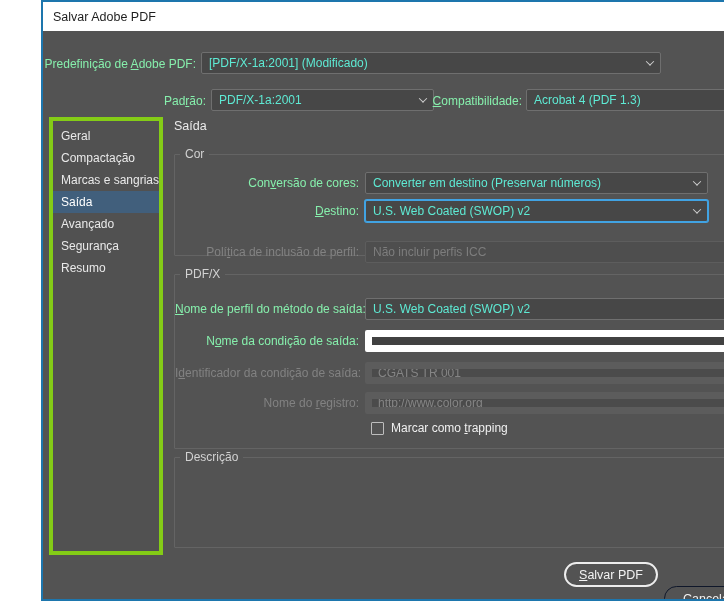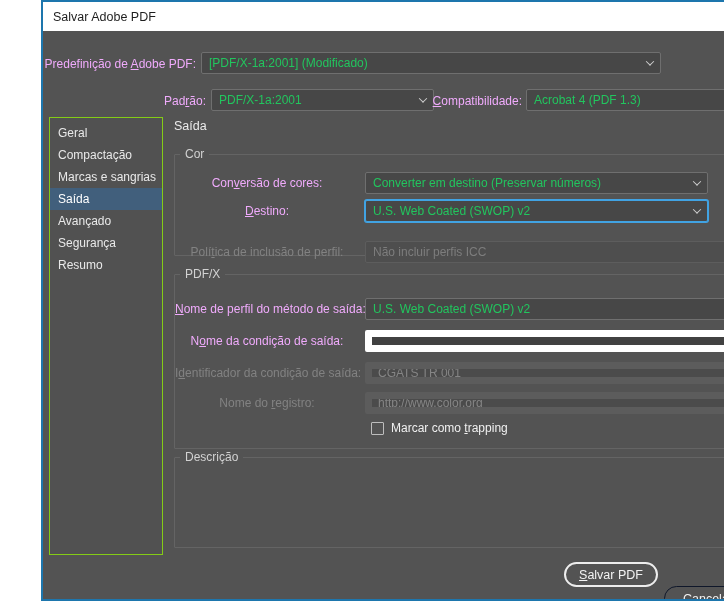--- a/index.html
+++ b/index.html
@@ -7,67 +7,67 @@
   .window {
     position:relative; width:724px; height:601px;
     background:#535353; border:2px solid #1d76ad; overflow:hidden;
     font-family:"Liberation Sans", sans-serif; font-size:12px;margin-left:41px;
     -webkit-font-smoothing:antialiased;
   }
   
   .titlebar { position:absolute; left:0; top:0; right:0; height:29px; background:#ffffff; display:flex; align-items:center; }
   .title-text { color:#1e1e1e; font-size:12.5px; padding-left:10px; }
 
-  .lbl { color:#f0abfc; white-space:nowrap; }
+  .lbl { color:#86efac; white-space:nowrap; }
   .lbl.dim { color:#828282; }
   .u { text-decoration:underline; }
 
   
   .preset-label  { position:absolute; top:55px; right:567px; }
   .preset-select { position:absolute; left:158px; top:50px; width:460px; }
   .download-btn  { position:absolute; left:672px; top:50px; width:38px; height:22px;
                    display:flex; align-items:center; justify-content:center; background:transparent; border:none; cursor:pointer; }
   .standard-label  { position:absolute; top:92px; right:557px; }
   .standard-select { position:absolute; left:168px; top:87px; width:223px; }
   .compat-label    { position:absolute; top:92px; right:241px;text-align:center; }
   .compat-select   { position:absolute; left:483px; top:87px; width:225px; }
 
   
   .select {
     display:flex; align-items:center; height:22px; padding:0 7px;
     background:#474747; border:1px solid #6f6f6f; border-radius:2px;
-    color:#22c55e; white-space:nowrap; cursor:default;
+    color:#5eead4; white-space:nowrap; cursor:default;
   }
   .sel-val { overflow:hidden; text-overflow:ellipsis; }
   .chev { margin-left:auto; width:6px; height:6px; flex:none;
           border-right:1.5px solid #cfcfcf; border-bottom:1.5px solid #cfcfcf;
           transform:rotate(45deg) translate(-1px,-1px); }
   .select.focused { border-color:#41a3e3; box-shadow:0 0 0 1px #41a3e3; }
   .select.disabled { background:#4e4e4e; border-color:#5d5d5d; color:#7d7d7d; }
   .select.disabled .chev { border-color:#8a8a8a; }
 
   
   .sidebar { position:absolute; left:6px; top:115px; width:114px; height:438px;
-             border:1px solid #84cc16; background:#515151; padding-top:4px; }
+             border:4px solid #84cc16; background:#515151; padding-top:4px; }
   .side-item { height:22px; line-height:22px; padding-left:8px; color:#e9e9e9; white-space:nowrap; cursor:default; }
   .side-item.selected { background:#415f7c; color:#ffffff; }
 
   
   .content { position:absolute; left:128px; top:115px; width:582px; height:440px; }
   .panel-title { position:absolute; left:3px; top:2px; color:#ebebeb; font-size:12.5px; }
 
   .group { position:absolute; left:3px; width:574px; border:1px solid #646464; border-radius:1px; }
   .group-legend { position:absolute; top:-8px; left:5px; background:#535353; padding:0 5px;
                   color:#d2d2d2; line-height:15px; }
   #group-cor  { top:37px;  height:102px; }
   #group-pdfx { top:157px; height:175px; }
   #group-desc { top:340px; height:91px; }
 
   .g-row { position:absolute; left:0; height:22px; display:flex; align-items:center; }
-  .g-label { width:190px; padding-right:6px; text-align:center; flex:none; }
+  .g-label { width:190px; padding-right:6px; text-align:right; flex:none; }
   .ctl-mid  { width:343px; }
   .ctl-full { width:375px; }
 
   .text-input { height:22px; padding:0 6px; background:#414141; border:7px solid #ffffff;
                 border-radius:2px; color:#f1f1f1; font-size:12px; font-family:inherit; }
   .text-input:disabled { background:#4b4b4b; border-color:#5c5c5c; color:#858585; }
 
   .checkbox { width:13px; height:13px; border:1px solid #bdbdbd; border-radius:1px; background:transparent; flex:none; }
   .cb-label { margin-left:7px; color:#f0f0f0; white-space:nowrap; }
 

